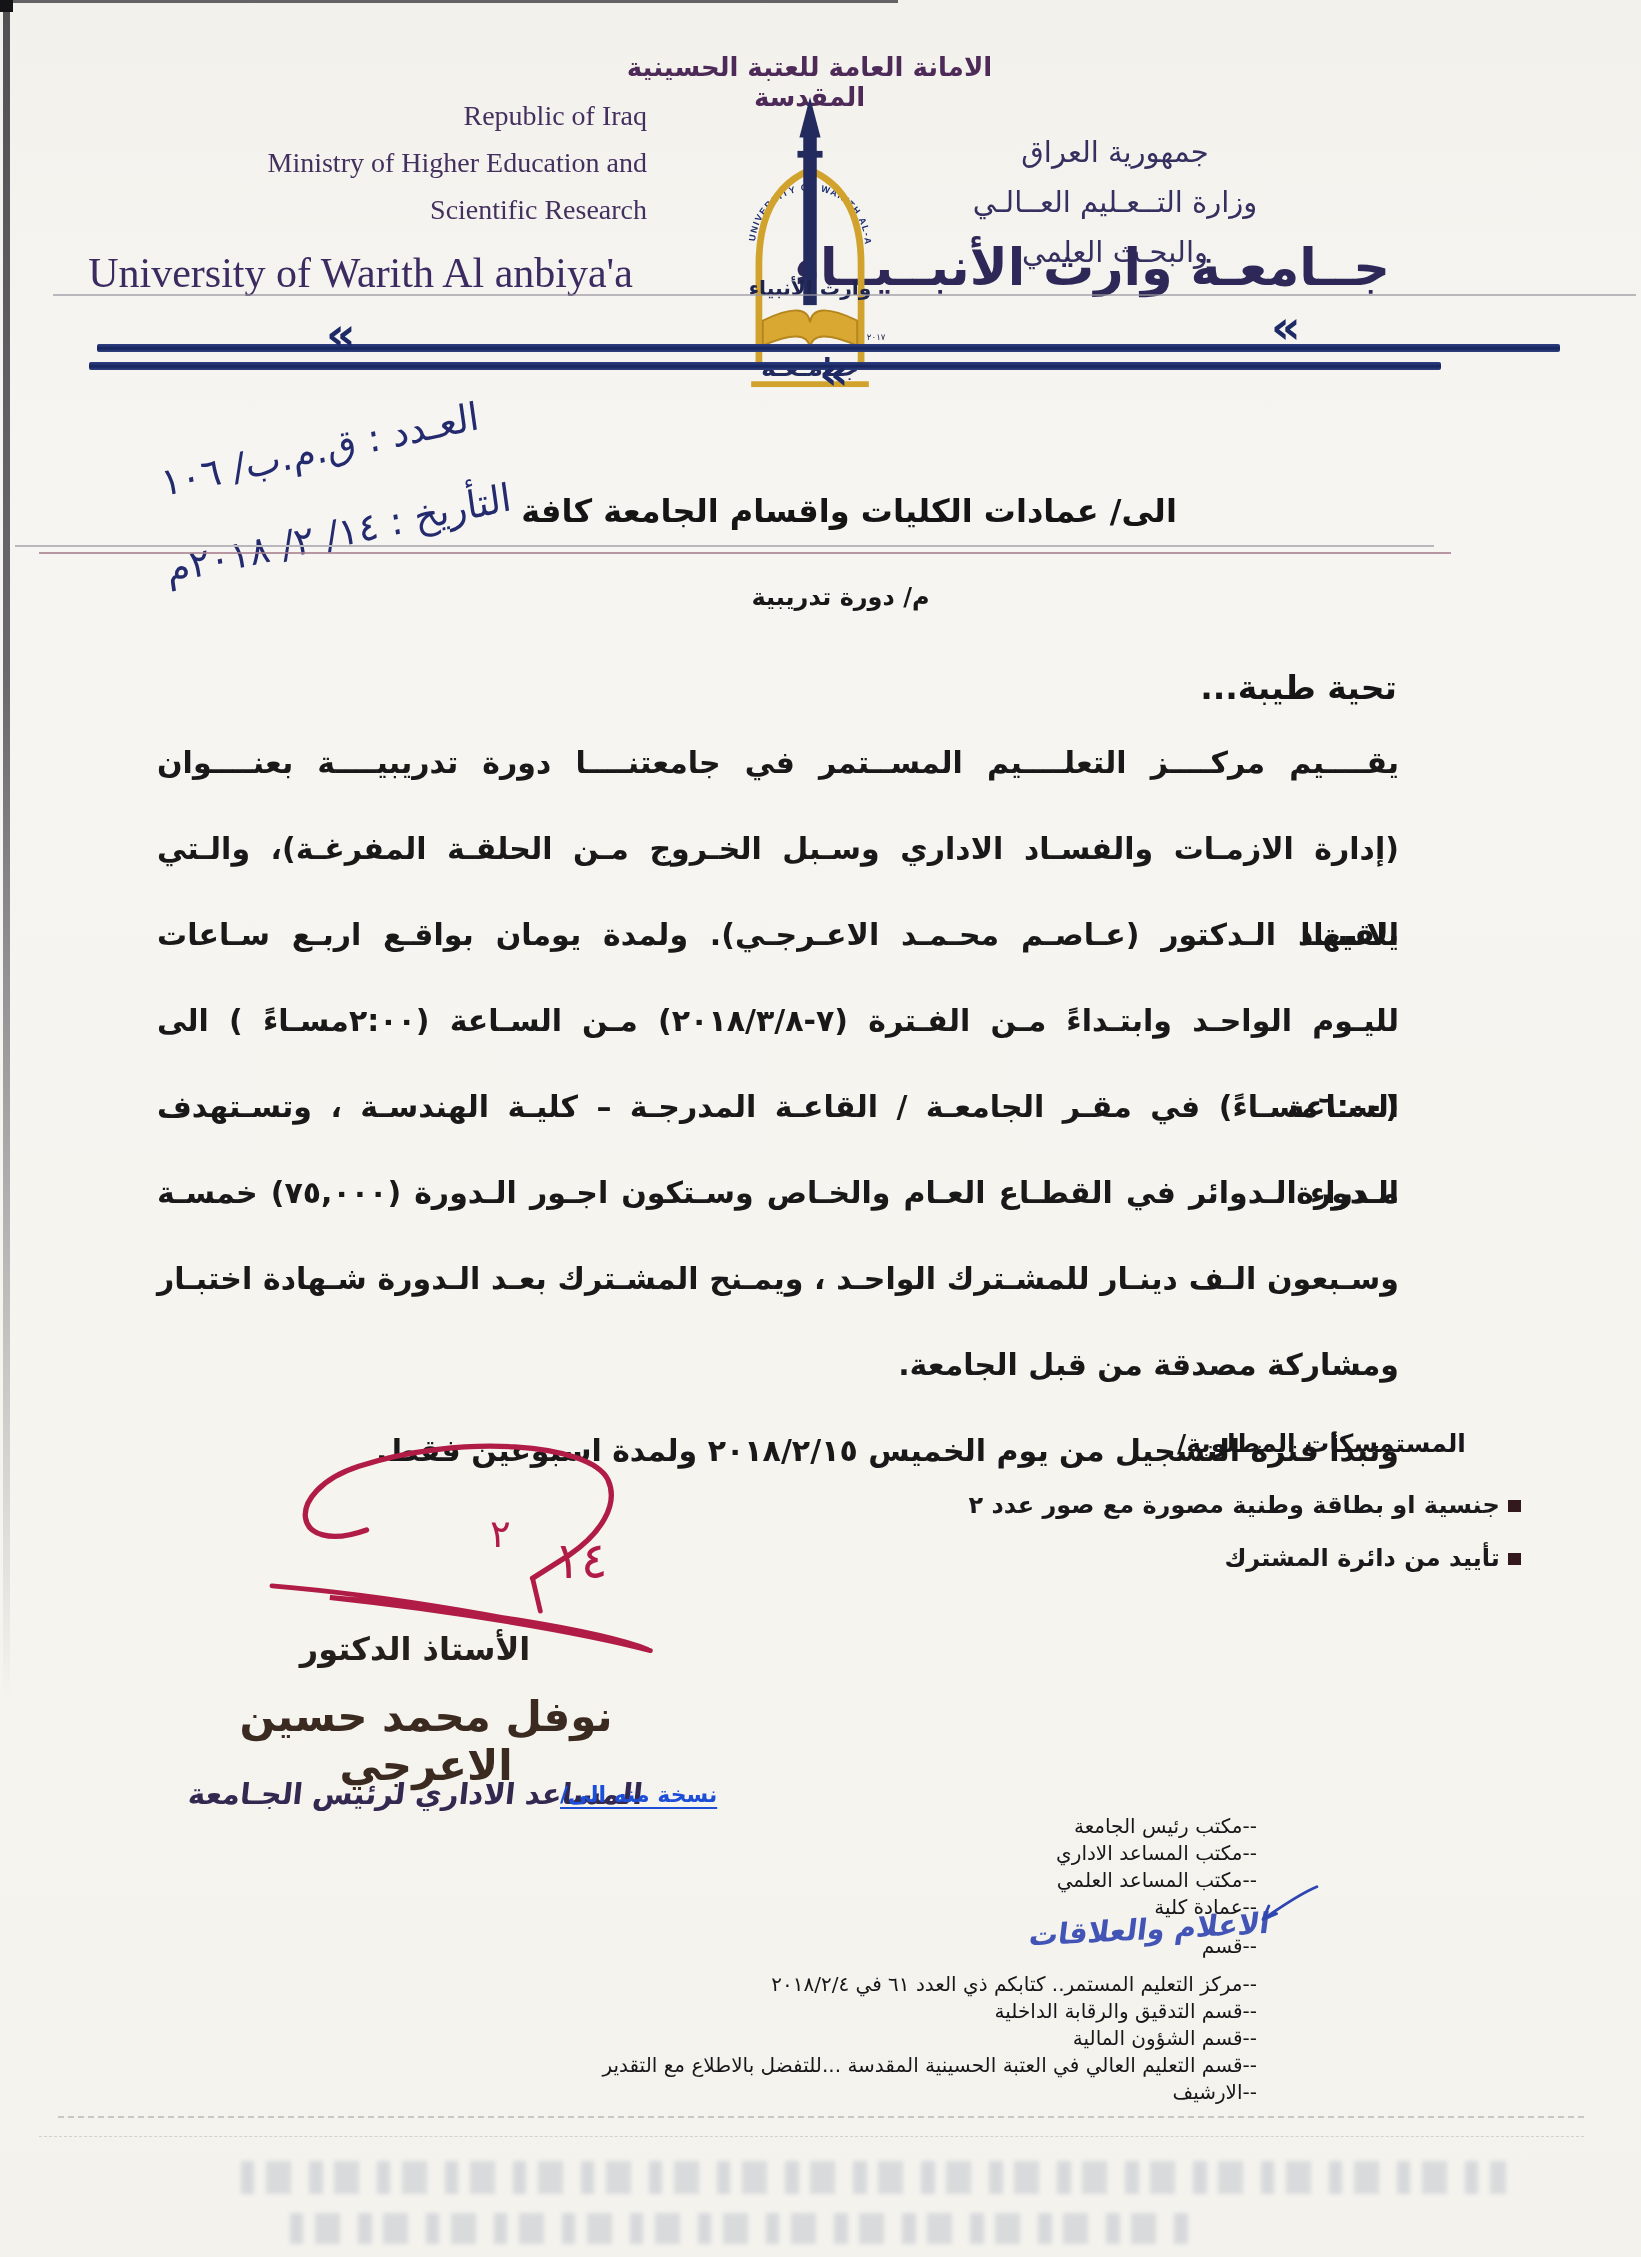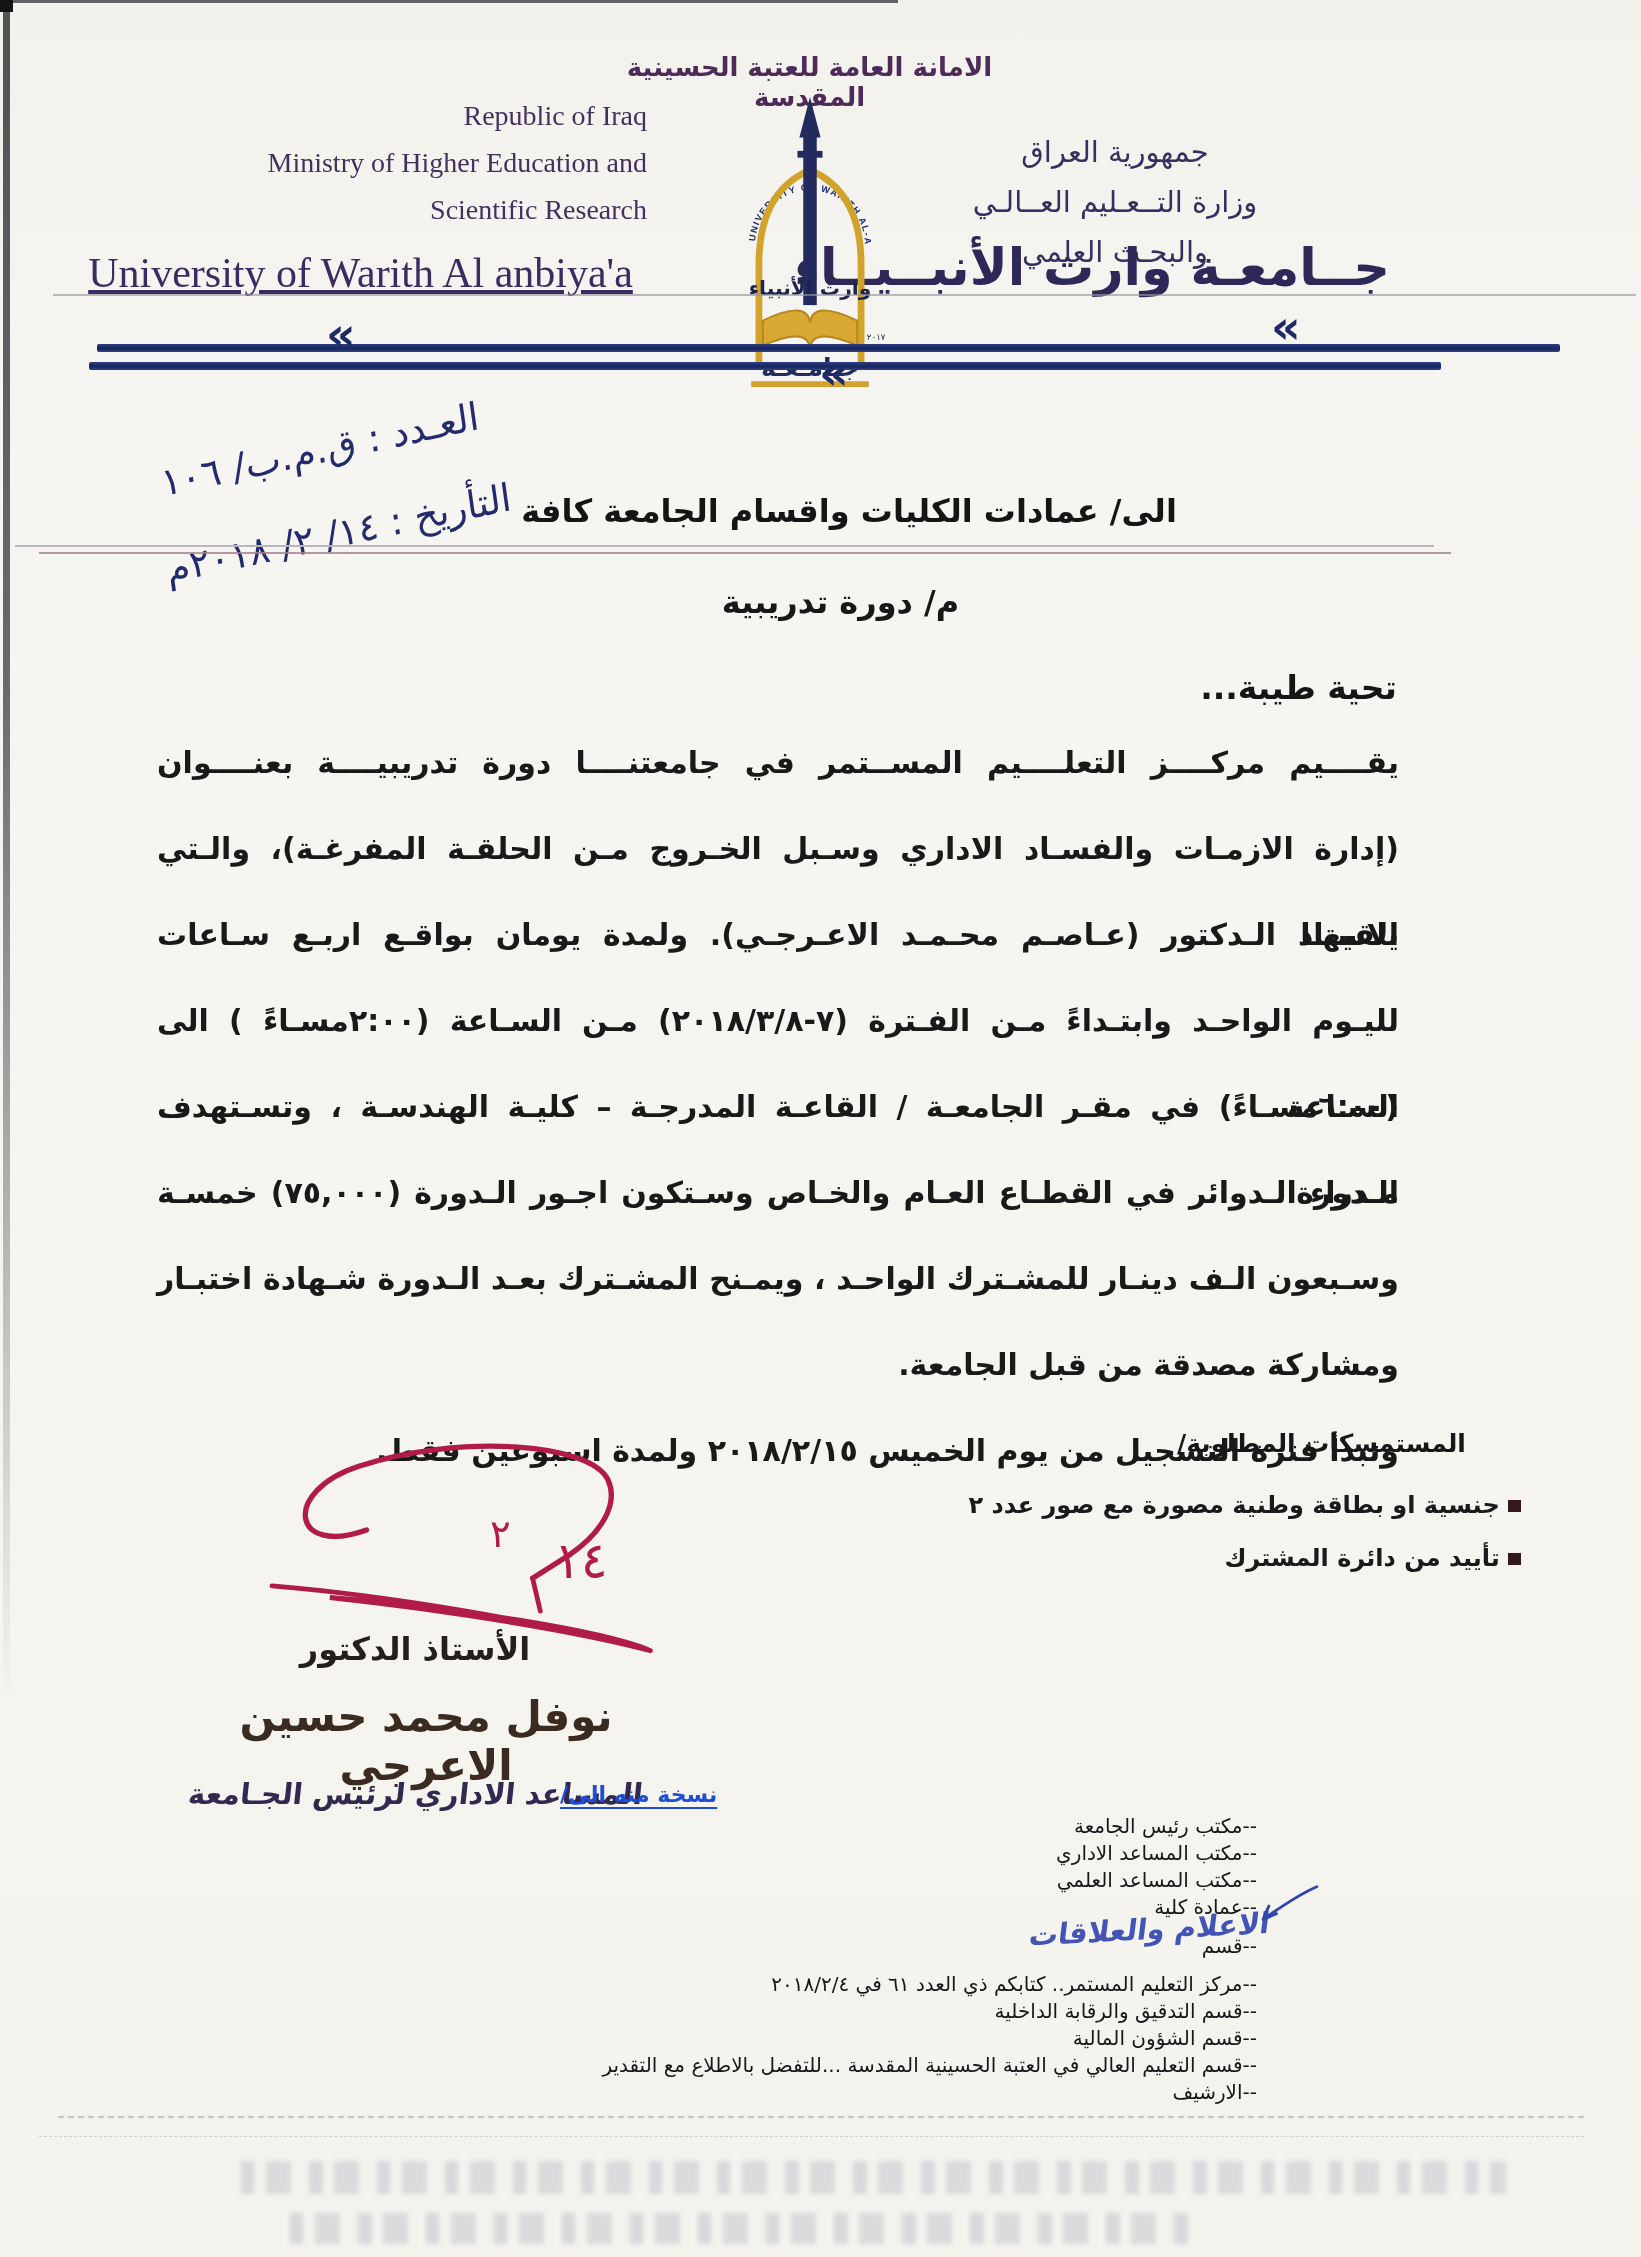--- a/index.html
+++ b/index.html
@@ -11,21 +11,21 @@
   .edge-left{left:2.9px;top:0;width:6.8px;height:1699px;
      background:linear-gradient(180deg,#1c1c22 0%,#3a3a42 40%,rgba(60,60,70,0) 100%);opacity:.75;}
   .edge-top{left:0;top:0;width:898px;height:2.9px;background:#26262c;opacity:.7;}
   .corner-blob{left:0;top:0;width:12.6px;height:11.6px;background:#141417;}
   
   .secretariat{left:597px;top:52px;width:425px;text-align:center;font-size:26px;font-weight:bold;
      color:#4d2a58;letter-spacing:0;}
   .eng-block{left:164px;top:92px;width:483px;text-align:right;
      font-family:"Liberation Serif","DejaVu Serif",serif;font-size:28px;line-height:47px;color:#44305e;}
   .eng-univ{left:66px;top:249px;width:589px;text-align:center;
-     font-family:"Liberation Serif","DejaVu Serif",serif;font-size:42px;color:#3c2b61;text-decoration:underline;}
+     font-family:"Liberation Serif","DejaVu Serif",serif;font-size:42px;color:#3c2b61;}
   .ar-block{left:951px;top:95px;width:328px;text-align:center;font-size:29px;line-height:50px;
      color:#35305f;direction:rtl;margin-top:32px;}
   .ar-univ{left:922px;top:238px;width:468px;text-align:center;font-size:51px;font-weight:bold;
      color:#2d2858;direction:rtl;white-space:nowrap;}
   .rule1{left:53px;top:294px;width:1583px;height:1.9px;background:#9a97a0;opacity:.65;}
   
   .nav1{left:97px;top:344px;width:1463px;height:7.7px;
      background:linear-gradient(180deg,#2e3f82,#16245e 55%,#31427f);border-radius:1.9px;}
   .nav2{left:89px;top:362px;width:1352px;height:7.7px;
      background:linear-gradient(180deg,#2e3f82,#16245e 55%,#31427f);border-radius:1.9px;}
@@ -37,21 +37,21 @@
   
   .hand{color:#232a6e;font-size:38px;direction:rtl;white-space:nowrap;
      transform:rotate(-12deg) skewX(-4deg);transform-origin:right center;}
   .ref-num{right:1163px;top:394px;}
   .ref-date{right:1130px;top:475px;}
   
   .to-head{left:434px;top:492px;width:830px;text-align:center;font-size:32px;font-weight:bold;
      color:#151515;direction:rtl;}
   .uline1{left:14.5px;top:545px;width:1419px;height:1.9px;background:#b9b6bc;}
   .uline2{left:39px;top:552px;width:1412px;height:1.9px;background:#a87f8d;opacity:.8;}
-  .subject{left:541px;top:583px;width:599px;text-align:center;font-size:32px;font-weight:bold;
+  .subject{left:541px;top:583px;width:599px;text-align:center;font-size:24px;font-weight:bold;
      color:#181818;direction:rtl;}
   .greeting{left:1019px;top:668px;width:378px;text-align:right;font-size:33px;font-weight:bold;
      color:#161616;direction:rtl;}
   
   .body-block{left:157px;top:720px;width:1242px;direction:rtl;color:#191919;
      font-size:30px;font-weight:bold;}
   .bl{height:86px;line-height:86px;white-space:nowrap;}
   .bl.j{white-space:normal;text-align:justify;text-align-last:justify;}
   .bl.r{text-align:right;}
   

